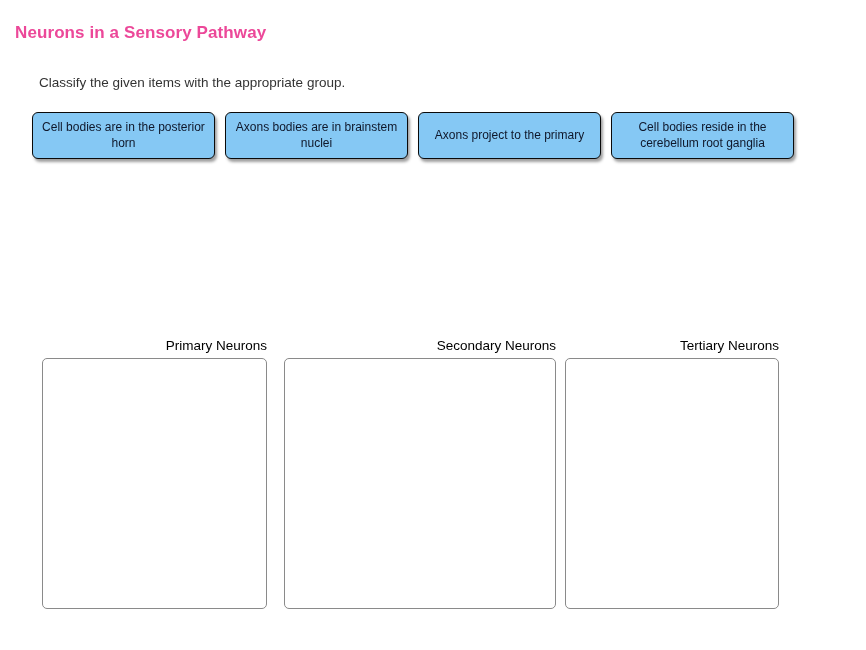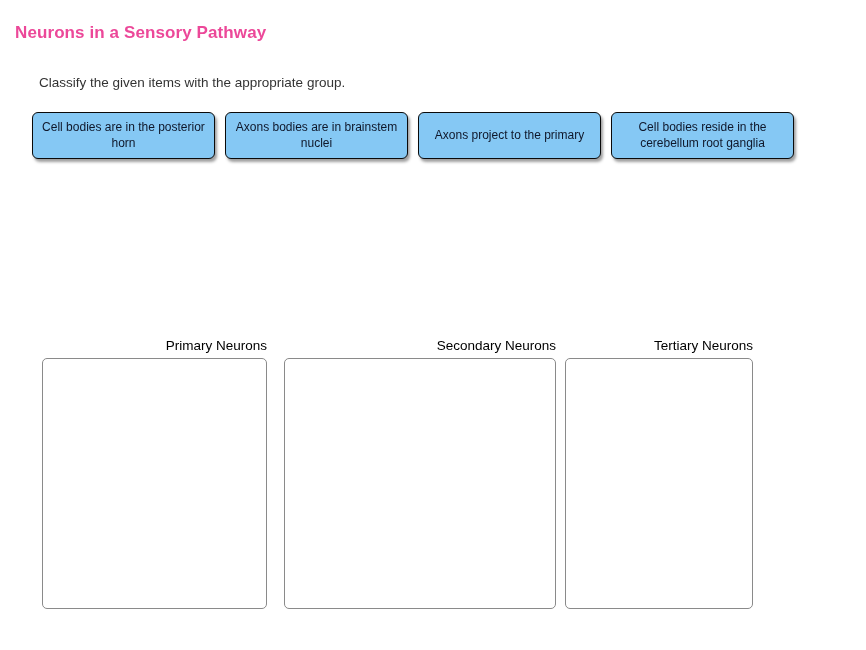--- a/index.html
+++ b/index.html
@@ -53,21 +53,21 @@
   }
   .chip.small { font-size: 11px; }
   .bins {
     position: absolute;
     left: 0; top: 338px;
     width: 866px;
   }
   .bin-group { position: absolute; top: 0; }
   .bin-group.g0 { left: 42px;  width: 225px; }
   .bin-group.g1 { left: 284px; width: 272px; }
-  .bin-group.g2 { left: 565px; width: 188px; }
+  .bin-group.g2 { left: 565px; width: 214px; }
   .bin-label {
     text-align: right;
     font-size: 13.5px;
     color: #000000;
     margin-bottom: 5px;
     white-space: nowrap;
   }
   .bin-box {
     width: 100%;
     height: 251px;

